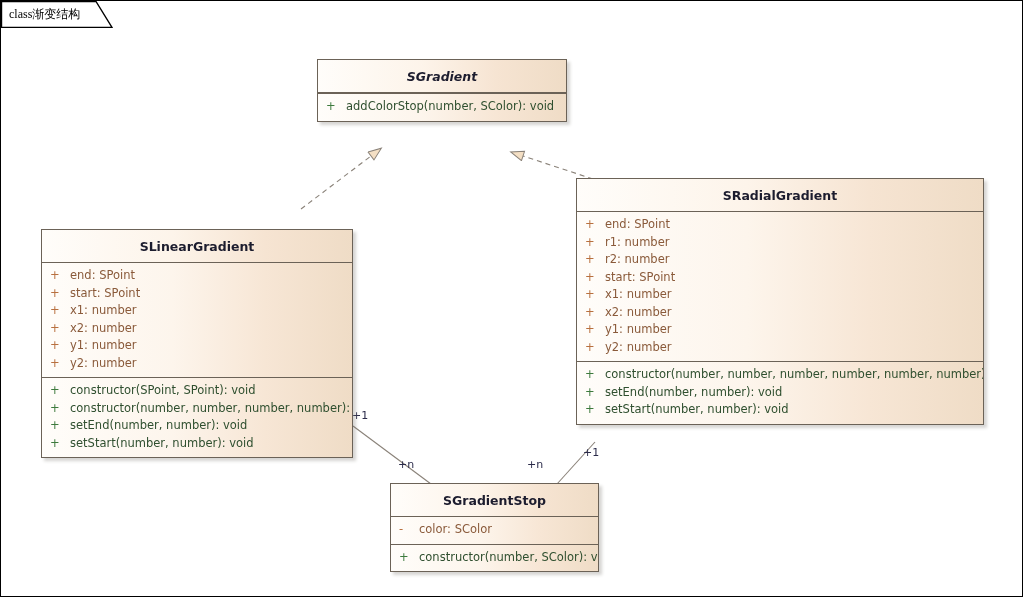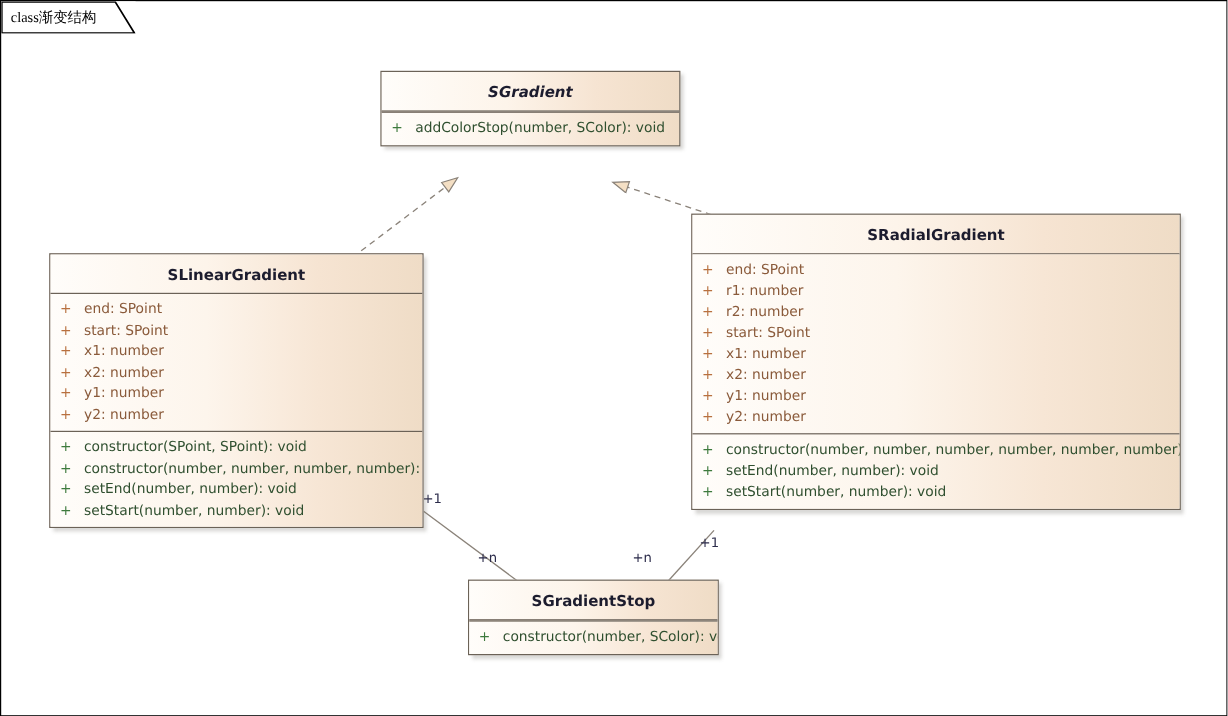--- a/index.html
+++ b/index.html
@@ -165,21 +165,21 @@
   <div class="mult-label" style="left:526px; top:457px;">+n</div>
   <div class="mult-label" style="left:582px; top:445px;">+1</div>
 
   <div class="uml-class" style="left:316px; top:58px; width:250px;">
     <div class="uml-header abstract">SGradient</div>
     <div class="uml-section sec-divider">
       <div class="uml-row meth"><span class="vis">+</span><span>addColorStop(number, SColor): void</span></div>
     </div>
   </div>
 
-  <div class="uml-class" style="left:40px; top:210px; width:312px;">
+  <div class="uml-class" style="left:40px; top:228px; width:312px;">
     <div class="uml-header">SLinearGradient</div>
     <div class="uml-section">
       <div class="uml-row attr"><span class="vis">+</span><span>end: SPoint</span></div>
       <div class="uml-row attr"><span class="vis">+</span><span>start: SPoint</span></div>
       <div class="uml-row attr"><span class="vis">+</span><span>x1: number</span></div>
       <div class="uml-row attr"><span class="vis">+</span><span>x2: number</span></div>
       <div class="uml-row attr"><span class="vis">+</span><span>y1: number</span></div>
       <div class="uml-row attr"><span class="vis">+</span><span>y2: number</span></div>
     </div>
     <div class="uml-section sec-divider">
@@ -204,18 +204,21 @@
     </div>
     <div class="uml-section sec-divider">
       <div class="uml-row meth"><span class="vis">+</span><span>constructor(number, number, number, number, number, number): void</span></div>
       <div class="uml-row meth"><span class="vis">+</span><span>setEnd(number, number): void</span></div>
       <div class="uml-row meth"><span class="vis">+</span><span>setStart(number, number): void</span></div>
     </div>
   </div>
 
   <div class="uml-class" style="left:389px; top:482px; width:209px;">
     <div class="uml-header">SGradientStop</div>
+    <div class="uml-section">
+      <div class="uml-row attr"><span class="vis">-</span><span>color: SColor</span></div>
+    </div>
     <div class="uml-section sec-divider">
       <div class="uml-row meth"><span class="vis">+</span><span>constructor(number, SColor): void</span></div>
     </div>
   </div>
 
 </div>
 
 </body></html>

